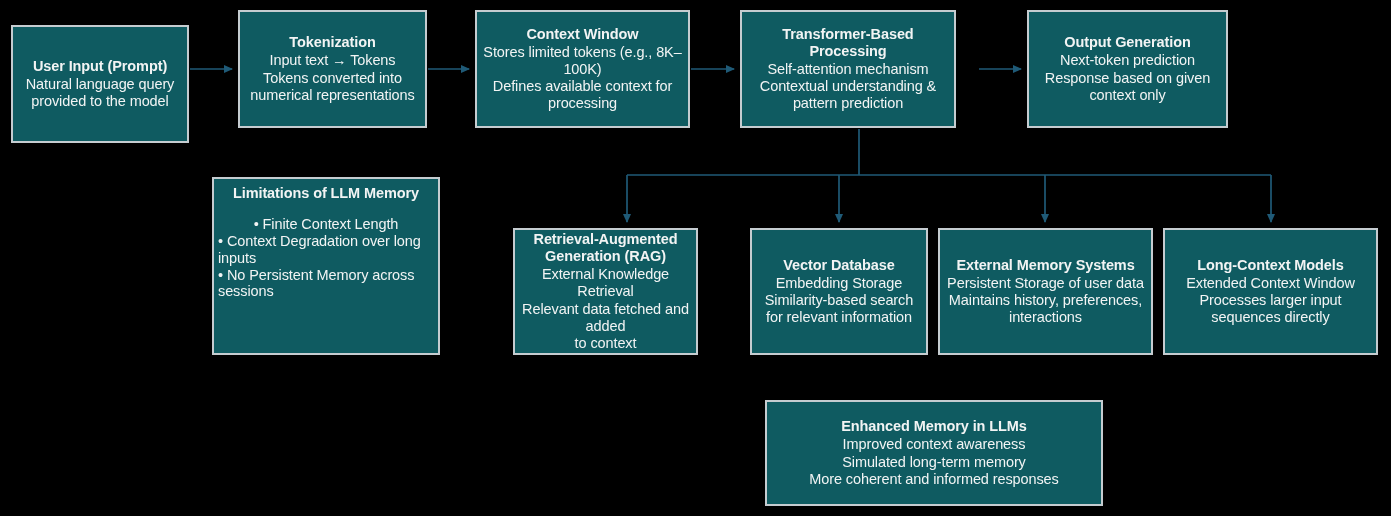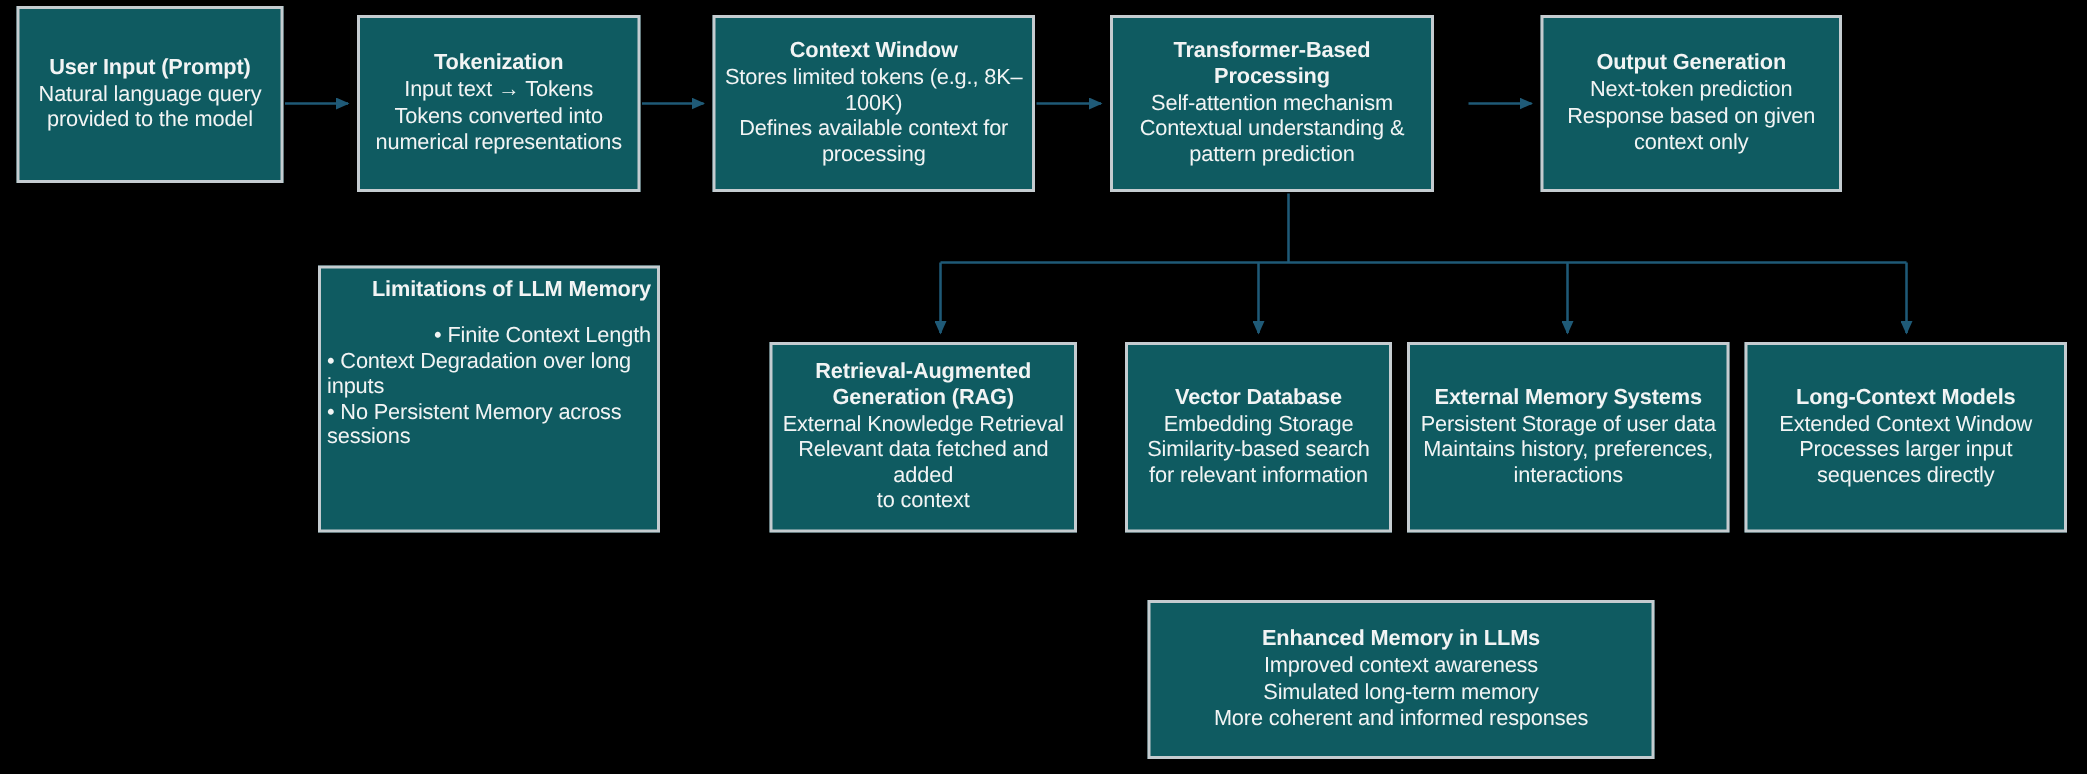--- a/index.html
+++ b/index.html
@@ -40,21 +40,21 @@
     margin-bottom: 1px;
   }
   .node .line {
     font-size: 14.5px;
     font-weight: normal;
     letter-spacing: -0.1px;
   }
   
   .node.listbox {
     justify-content: flex-start;
-    align-items: flex-end;
+    align-items: center;
     padding: 6px 4px 4px 4px;
   }
   .node.listbox .title {
     text-align: center;
     font-size: 14.5px;
     margin-bottom: 14px;
   }
   .node.listbox .line {
     text-align: left;
     font-size: 14.5px;
@@ -93,21 +93,21 @@
     <g stroke="#1f5a77" stroke-width="1.7" fill="none">
       <line x1="859" y1="129" x2="859" y2="175"></line>
       <line x1="627" y1="175" x2="1271" y2="175"></line>
       <line x1="627" y1="175" x2="627" y2="222" marker-end="url(#arrowhead)"></line>
       <line x1="839" y1="175" x2="839" y2="222" marker-end="url(#arrowhead)"></line>
       <line x1="1045" y1="175" x2="1045" y2="222" marker-end="url(#arrowhead)"></line>
       <line x1="1271" y1="175" x2="1271" y2="222" marker-end="url(#arrowhead)"></line>
     </g>
   </svg>
 
-  <div class="node" style="left:11px; top:4px; width:178px; height:118px;">
+  <div class="node" style="left:11px; top:25px; width:178px; height:118px;">
     <div class="title">User Input (Prompt)</div>
     <div class="line">Natural language query</div>
     <div class="line">provided to the model</div>
   </div>
 
   <div class="node" style="left:238px; top:10px; width:189px; height:118px;justify-content:center;">
     <div class="title">Tokenization</div>
     <div class="line">Input text → Tokens</div>
     <div class="line">Tokens converted into</div>
     <div class="line">numerical representations</div>
@@ -135,21 +135,21 @@
     <div class="line">context only</div>
   </div>
 
   <div class="node listbox" style="left:212px; top:177px; width:228px; height:178px;">
     <div class="title">Limitations of LLM Memory</div>
     <div class="line">• Finite Context Length</div>
     <div class="line">• Context Degradation over long inputs</div>
     <div class="line">• No Persistent Memory across sessions</div>
   </div>
 
-  <div class="node" style="left:513px; top:228px; width:205px; height:127px;text-align:center;">
+  <div class="node" style="left:513px; top:228px; width:185px; height:127px;text-align:center;">
     <div class="title">Retrieval-Augmented Generation (RAG)</div>
     <div class="line">External Knowledge Retrieval</div>
     <div class="line">Relevant data fetched and added</div>
     <div class="line">to context</div>
   </div>
 
   <div class="node" style="left:750px; top:228px; width:178px; height:127px;">
     <div class="title">Vector Database</div>
     <div class="line">Embedding Storage</div>
     <div class="line">Similarity-based search</div>

